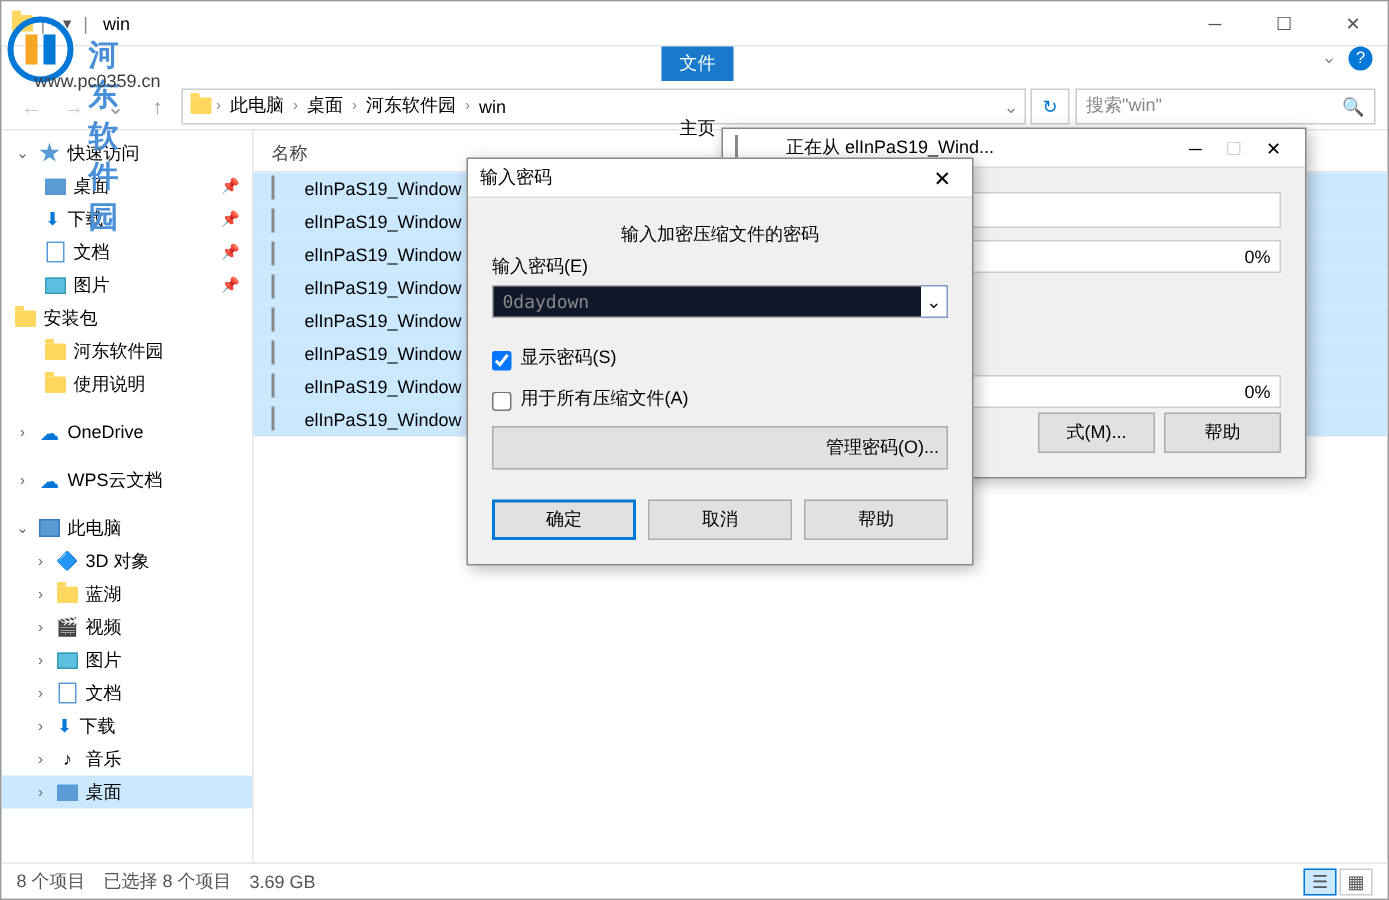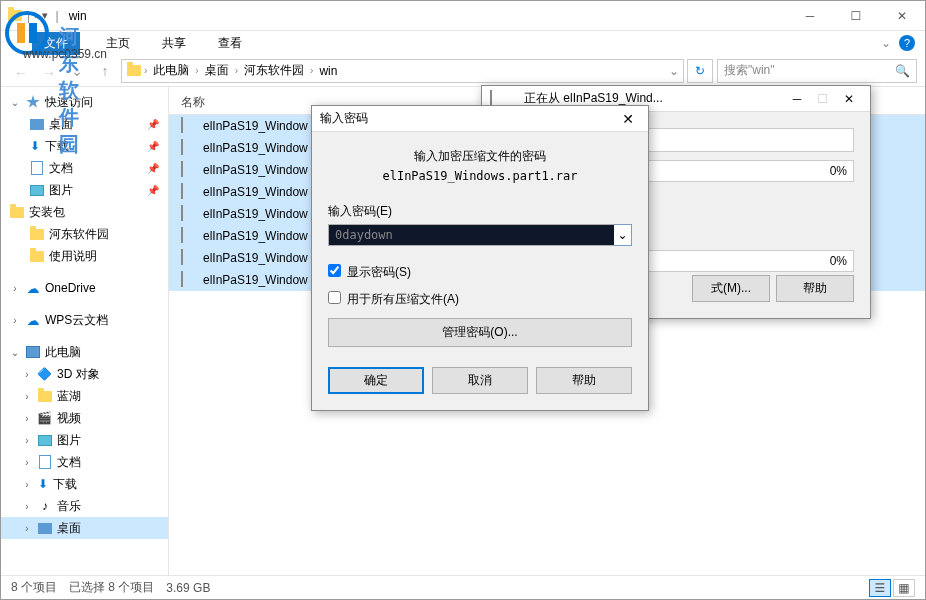--- a/index.html
+++ b/index.html
@@ -3,21 +3,21 @@
   <meta charset="utf-8">
   <style>
     * { margin: 0; padding: 0; box-sizing: border-box; font-family: "Microsoft YaHei", "Segoe UI", sans-serif; font-size: 12px; }
     body { background: #fff; width: 926px; height: 600px; overflow: hidden; position: relative; border: 1px solid #999; }
     
     .title-bar { height: 30px; background: #fff; display: flex; align-items: center; border-bottom: 1px solid #e5e5e5; }
     .title-bar-left { display: flex; align-items: center; gap: 4px; padding-left: 6px; }
     .title-bar-controls { margin-left: auto; display: flex; }
     .title-btn { width: 46px; height: 30px; display: flex; align-items: center; justify-content: center; color: #555; }
     
-    .ribbon { height: 24px; display: flex; align-items: center; padding-left: 31px; gap: 20px; position: relative; }
+    .ribbon { height: 24px; display: flex; align-items: center; padding-left: 4px; gap: 20px; position: relative; flex-direction: column; }
     .ribbon-tab { padding: 3px 6px; }
     .ribbon-tab.file { background: #1979ca; color: #fff; padding: 3px 12px; }
     .ribbon-expand { position: absolute; right: 34px; color: #888; }
     .ribbon-help { position: absolute; right: 10px; width: 16px; height: 16px; border-radius: 50%; background: #0078d7; color: #fff; display: flex; align-items: center; justify-content: center; font-size: 11px; }
     
     .logo-overlay { position: absolute; top: 8px; left: 2px; z-index: 5; }
     .logo-circle { width: 48px; height: 48px; position: relative; }
     .logo-text { position: absolute; top: 14px; left: 56px; color: #4a90d9; font-size: 20px; font-weight: bold; font-family: "SimHei"; }
     .logo-url { position: absolute; top: 38px; left: 20px; color: #404040; font-size: 12px; font-family: Liberation Sans, sans-serif; }
     
@@ -68,23 +68,23 @@
     .progress-buttons { display: flex; justify-content: flex-end; gap: 6px; margin-top: 10px; flex-wrap: wrap; }
     
     .password-dialog { top: 104px; left: 310px; width: 338px; z-index: 20; }
     .pw-heading { text-align: center; margin-bottom: 4px; }
     .pw-file { text-align: center; font-family: "Consolas", monospace; margin-bottom: 20px; }
     .pw-label { margin-bottom: 4px; }
     .pw-input-wrap { display: flex; }
     .pw-input { flex: 1; border: 1px solid #7a9cc6; padding: 3px 6px; font-family: "Consolas", monospace; background: #fff; color: #000; }
     .pw-select { border: 1px solid #adadad; background: #0f172a; color: #888; }
     .pw-dropdown { width: 18px; border: 1px solid #7a9cc6; border-left: none; background: #fff; display: flex; align-items: center; justify-content: center; }
-    .pw-check { display: flex; align-items: flex-start; gap: 6px; margin-top: 18px; }
+    .pw-check { display: flex; align-items: flex-end; gap: 6px; margin-top: 18px; }
     .pw-check input { width: 13px; height: 13px; }
-    .pw-manage { width: 100%; margin-top: 10px; padding: 5px; }
+    .pw-manage { width: 100%; margin-top: 10px; padding: 5px; text-align: right; }
     .pw-buttons { display: flex; justify-content: space-between; gap: 8px; margin-top: 20px; }
     .pw-buttons .dialog-btn { flex: 1; }
     
     .doc-icon { width: 12px; height: 14px; border: 1px solid #5b9bd5; background: #fff; position: relative; }
     .img-icon { width: 14px; height: 11px; background: #5bc0de; border: 1px solid #3a9aba; }
     .dl-icon { width: 12px; height: 14px; display: flex; align-items: center; justify-content: center; color: #0078d7; }
     .cloud-icon { color: #0078d7; font-size: 13px; }
     .desk-icon { width: 14px; height: 11px; background: #5b9bd5; }
   </style>
 </head>
@@ -349,21 +349,20 @@
   </div>
 </div>
 
 <div class="dialog password-dialog">
   <div class="dialog-title">
     <span>输入密码</span>
     <span class="dialog-close">✕</span>
   </div>
   <div class="dialog-body">
     <div class="pw-heading">输入加密压缩文件的密码</div>
-    <div class="pw-file">elInPaS19_Windows.part1.rar</div>
     <div class="pw-label">输入密码(E)</div>
     <div class="pw-input-wrap">
       <input class="pw-input pw-select" style="border-right: none;" value="0daydown">
       <div class="pw-dropdown">⌄</div>
     </div>
     <div class="pw-check">
       <input type="checkbox" checked="" style="">
       <span>显示密码(S)</span>
     </div>
     <div class="pw-check" style="margin-top:10px">

